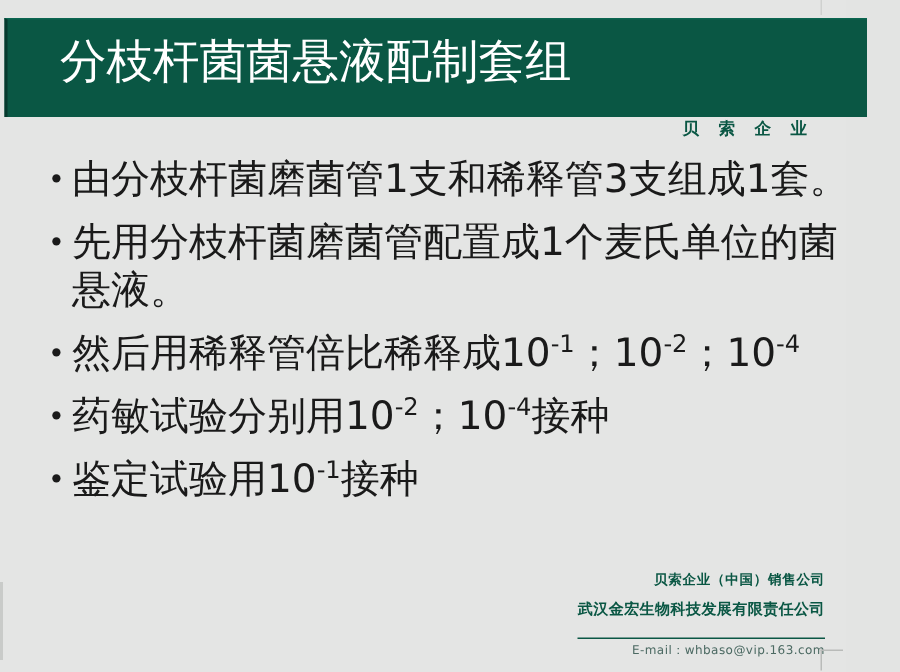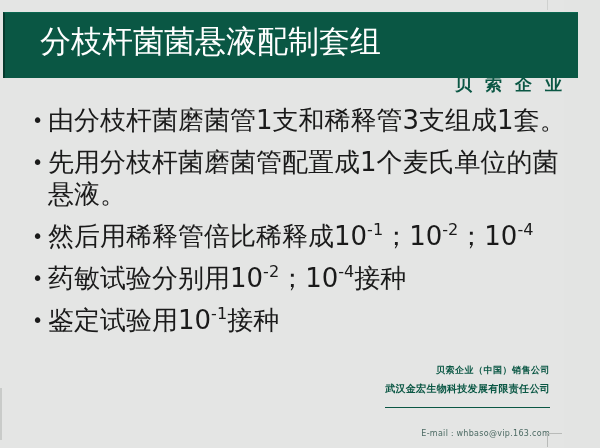--- a/index.html
+++ b/index.html
@@ -61,27 +61,26 @@
     font-weight: 700;
     color: #ffffff;
     letter-spacing: -1px;
     white-space: nowrap;
   }
 
   .brand-sub {
     position: absolute;
     left: 455px;
     top: 78px;
-    font-size: 17px;
+    font-size: 11px;
     line-height: 15px;
     color: #0a5744;
     letter-spacing: 13px;
     font-weight: 700;
     white-space: nowrap;
-    font-family: Liberation Mono, monospace;
   }
 
   
   .bullets {
     position: absolute;
     left: 30px;
     top: 104px;
     width: 545px;
   }
 
@@ -146,21 +145,21 @@
     padding-bottom: 11px;
     display: inline-block;
   }
 
   .footer-email {
     font-size: 8px;
     line-height: 13px;
     color: #4c6a63;
     letter-spacing: 0.3px;
     white-space: nowrap;
-    margin-top: 19px;
+    margin-top: 1px;
   }
 
   
   .edge-left {
     position: absolute;
     left: 0px;
     top: 388px;
     width: 2px;
     height: 52px;
     background: #c9cbc9;

